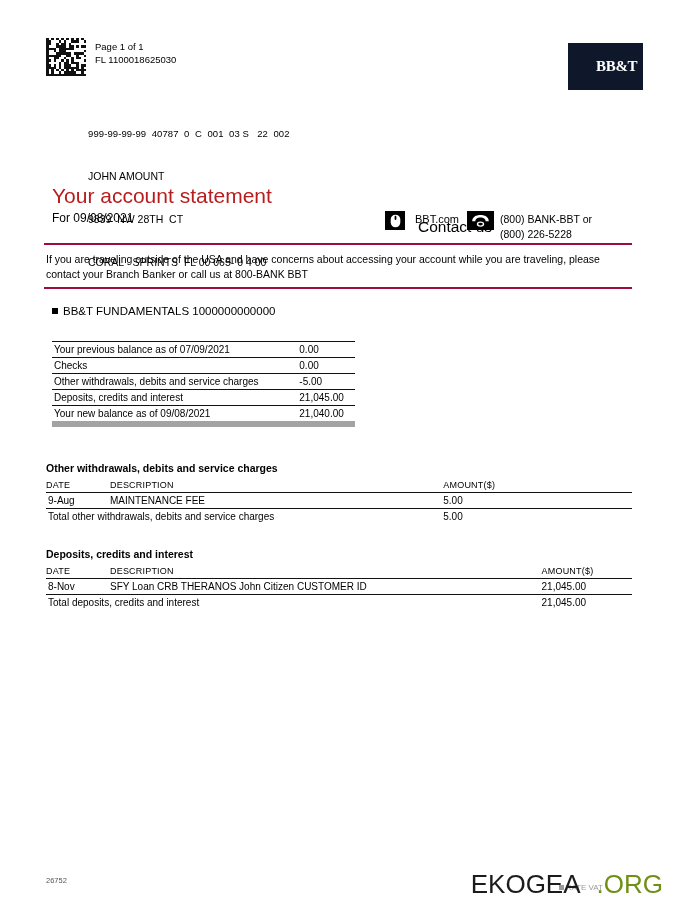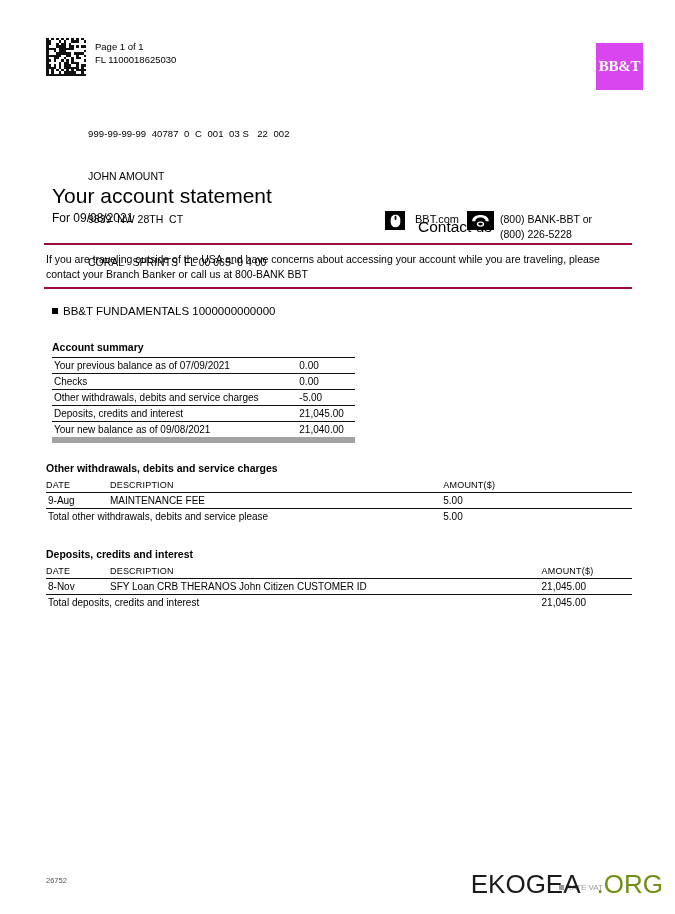--- a/index.html
+++ b/index.html
@@ -51,24 +51,24 @@
     line-height: 13px;
     color: #000;
   }
 
   .brand-logo {
     position: absolute;
     right: 32px;
     top: 43px;
     width: 47px;
     height: 47px;
-    background: #d946ef;
+    background: #0f172a;
     display: flex;
     align-items: center;
-    justify-content: center;
+    padding-left: 28px;
   }
   .brand-logo span {
     font-family: "Liberation Serif", serif;
     font-weight: bold;
     color: #ffffff;
     font-size: 15px;
     letter-spacing: -0.3px;
   }
 
   
@@ -92,21 +92,21 @@
     top: 183px;
     width: 675px;
   }
   .stmt-title {
     position: absolute;
     left: 52px;
     top: 0;
     font-size: 21px;
     font-weight: normal;
     line-height: 25px;
-    color: #000000;
+    color: #b91c1c;
   }
   .stmt-for {
     position: absolute;
     left: 52px;
     top: 28px;
     font-size: 12px;
   }
   .contact-head {
     position: absolute;
     left: 418px;
@@ -573,21 +573,20 @@
   <div class="rule-red" style="top:243px;"></div>
   <div class="notice">If you are traveling outside of the USA and have concerns about accessing your account while you are traveling, please contact your Branch Banker or call us at 800-BANK BBT</div>
   <div class="rule-red" style="top:287px;"></div>
 
   <div class="acct-name">
     <span class="bullet-sq"></span>
     <span>BB&amp;T FUNDAMENTALS 1000000000000</span>
   </div>
 
   <div class="summary-wrap">
-    <div class="section-title">Account summary</div>
     <table class="stmt">
       <tbody id="summary-body">
           <tr class="rule-top">
             <td class="desc">Your previous balance as of 07/09/2021</td>
             <td class="amt">0.00</td>
           </tr>
           <tr class="rule-top">
             <td class="desc">Checks</td>
             <td class="amt">0.00</td>
           </tr>
@@ -617,21 +616,21 @@
           <th class="amt">AMOUNT($)</th>
         </tr>
       </thead>
       <tbody id="withdrawals-body">
           <tr class="rule-thick">
             <td class="col-date">9-Aug</td>
             <td class="col-desc">MAINTENANCE FEE</td>
             <td class="amt">5.00</td>
           </tr>
           <tr class="rule-top total-row">
-            <td colspan="2" class="col-date">Total other withdrawals, debits and service please</td>
+            <td colspan="2" class="col-date">Total other withdrawals, debits and service charges</td>
             <td class="amt">5.00</td>
           </tr>
         </tbody>
     </table>
   </div>
 
   <div class="txn-wrap w2">
     <div class="section-title">Deposits, credits and interest</div>
     <table class="stmt">
       <thead>

